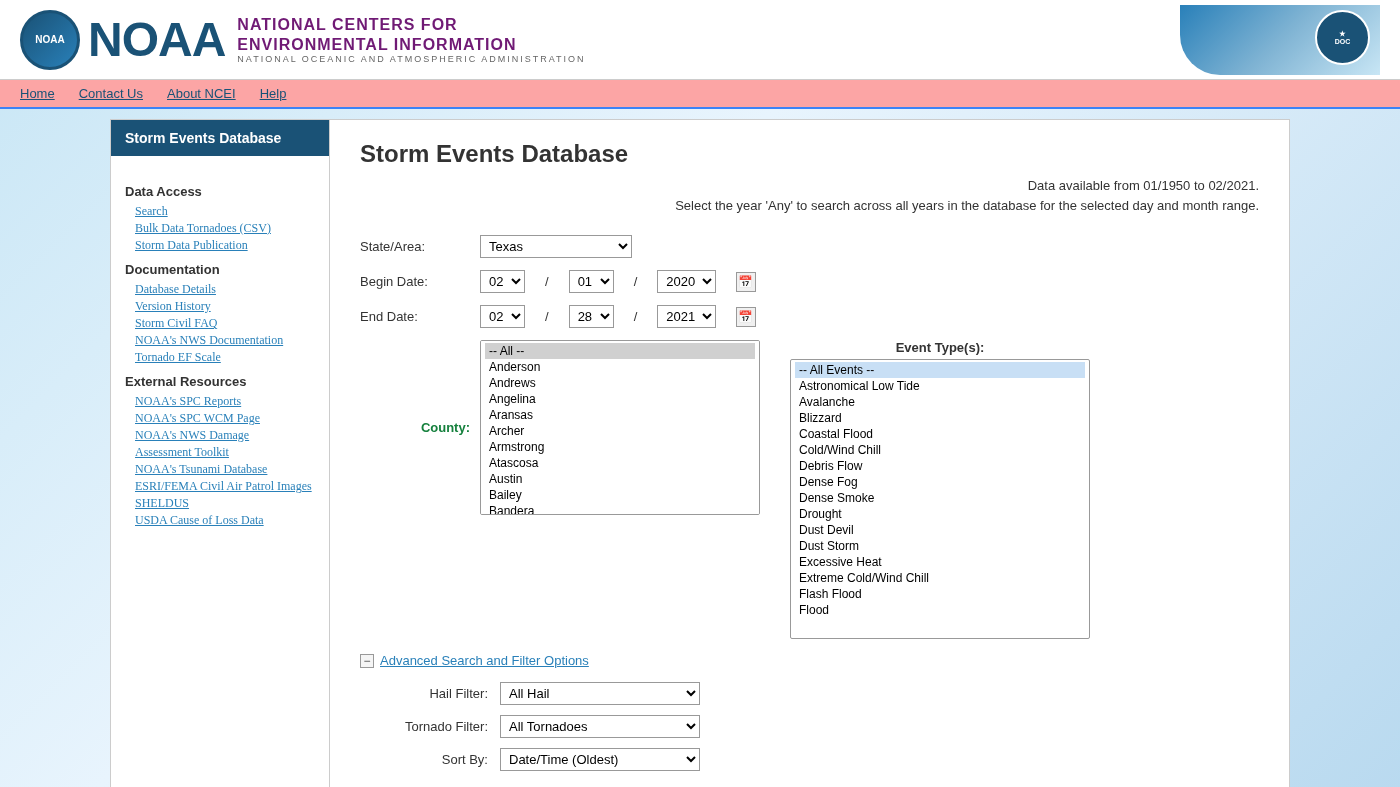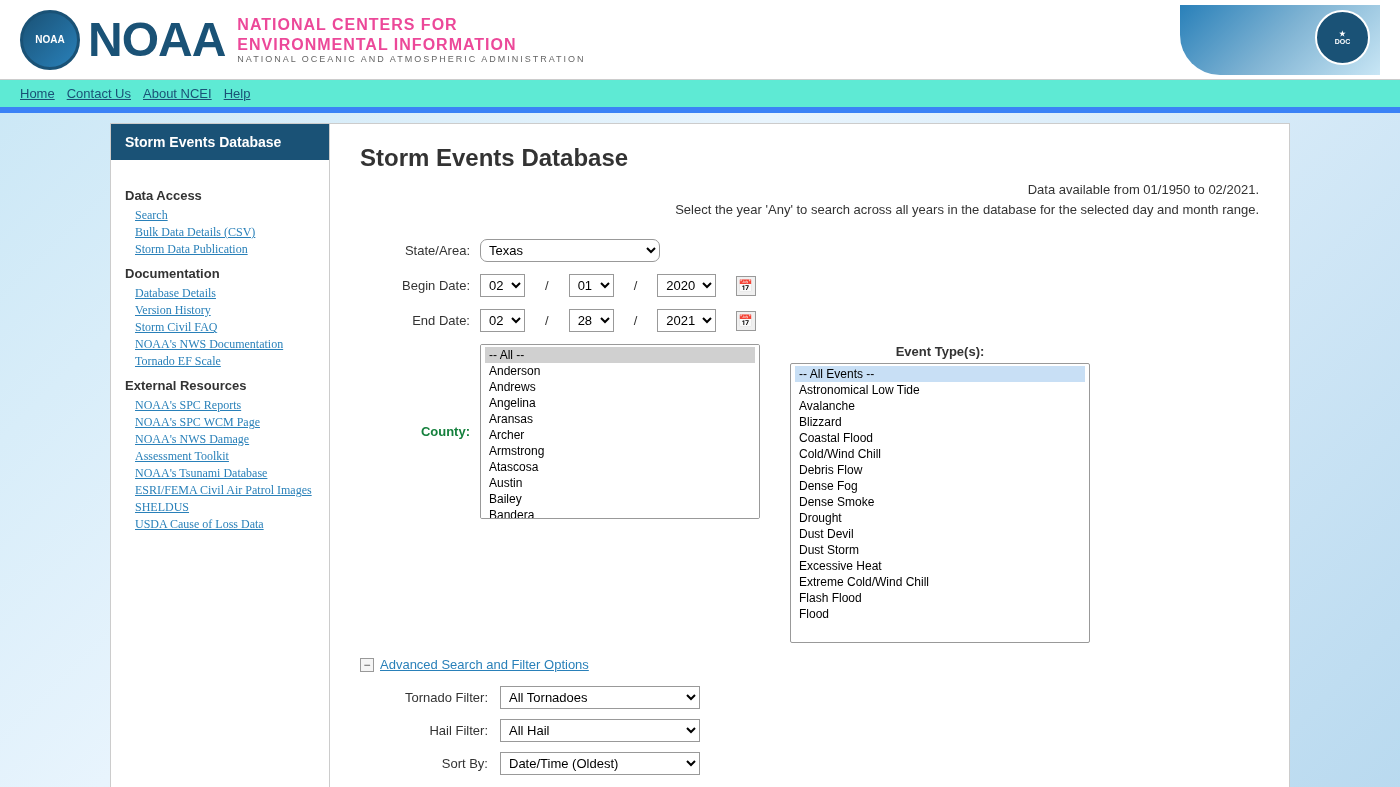--- a/index.html
+++ b/index.html
@@ -44,21 +44,21 @@
     }
     .noaa-subtitle-block {
       display: flex;
       flex-direction: column;
       justify-content: center;
       margin-left: 4px;
     }
     .noaa-subtitle-main {
       font-size: 16px;
       font-weight: bold;
-      color: #ec4899;
+      color: #701a75;
       letter-spacing: 1px;
       text-transform: uppercase;
       line-height: 1.2;
     }
     .noaa-subtitle-sub {
       font-size: 9px;
       color: #666;
       letter-spacing: 2px;
       text-transform: uppercase;
     }
@@ -88,25 +88,25 @@
       align-items: center;
       justify-content: center;
       color: white;
       font-size: 8px;
       font-weight: bold;
       text-align: center;
     }
 
     
     .nav-bar {
-      background: #5eead4;
-      border-bottom: 6px solid #3b82f6;
+      background: #fca5a5;
+      border-bottom: 2px solid #3b82f6;
       padding: 6px 20px;
       display: flex;
-      gap: 12px;
+      gap: 24px;
     }
     .nav-bar a {
       color: #1a5276;
       text-decoration: underline;
       font-size: 13px;
       cursor: pointer;
     }
 
     
     .main-container {
@@ -174,42 +174,40 @@
       text-align: right;
     }
     .form-row {
       display: flex;
       align-items: flex-start;
       margin-bottom: 12px;
     }
     .form-label {
       width: 120px;
       min-width: 120px;
-      text-align: right;
       padding-right: 10px;
       font-size: 13px;
       color: #333;
       padding-top: 4px;
       font-weight: normal;
     }
     .form-control {
       flex: 1;
     }
 
     select {
       font-size: 13px;
       padding: 2px 4px;
       border: 1px solid #999;
       background: white;
       cursor: pointer;
     }
 
     .state-select {
-      width: 180px;
-      border-radius: 7px;
+      width: 152px;
     }
 
     .date-group {
       display: flex;
       align-items: center;
       gap: 20px;
     }
     .date-sep {
       font-size: 13px;
       color: #333;
@@ -366,21 +364,21 @@
 </div>
 
 <div class="main-container">
 
   <div class="sidebar">
     <div class="sidebar-title">Storm Events Database</div>
     <div class="sidebar-content">
 
       <div class="sidebar-section-header">Data Access</div>
       <a class="sidebar-link">Search</a>
-      <a class="sidebar-link">Bulk Data Details (CSV)</a>
+      <a class="sidebar-link">Bulk Data Tornadoes (CSV)</a>
       <a class="sidebar-link">Storm Data Publication</a>
 
       <div class="sidebar-section-header">Documentation</div>
       <a class="sidebar-link">Database Details</a>
       <a class="sidebar-link">Version History</a>
       <a class="sidebar-link">Storm Civil FAQ</a>
       <a class="sidebar-link">NOAA's NWS Documentation</a>
       <a class="sidebar-link">Tornado EF Scale</a>
 
       <div class="sidebar-section-header">External Resources</div>
@@ -503,29 +501,29 @@
           </select>
       </div>
     </div>
 
     <div class="advanced-link-row">
       <div class="minus-box">−</div>
       <a class="advanced-link">Advanced Search and Filter Options</a>
     </div>
 
     <div class="filter-row">
+      <div class="filter-label">Hail Filter:</div>
+      <select class="filter-select" id="hail-select">
+      <option value="All Hail">All Hail</option><option value="Quarter (1.00&quot;)">Quarter (1.00")</option><option value="Half Dollar (1.25&quot;)">Half Dollar (1.25")</option><option value="Golf Ball (1.75&quot;)">Golf Ball (1.75")</option><option value="Baseball (2.75&quot;)">Baseball (2.75")</option></select>
+    </div>
+
+    <div class="filter-row">
       <div class="filter-label">Tornado Filter:</div>
       <select class="filter-select" id="tornado-select">
       <option value="All Tornadoes">All Tornadoes</option><option value="EF0">EF0</option><option value="EF1">EF1</option><option value="EF2">EF2</option><option value="EF3">EF3</option><option value="EF4">EF4</option><option value="EF5">EF5</option></select>
-    </div>
-
-    <div class="filter-row">
-      <div class="filter-label">Hail Filter:</div>
-      <select class="filter-select" id="hail-select">
-      <option value="All Hail">All Hail</option><option value="Quarter (1.00&quot;)">Quarter (1.00")</option><option value="Half Dollar (1.25&quot;)">Half Dollar (1.25")</option><option value="Golf Ball (1.75&quot;)">Golf Ball (1.75")</option><option value="Baseball (2.75&quot;)">Baseball (2.75")</option></select>
     </div>
 
 
     <div class="filter-row">
       <div class="filter-label">Sort By:</div>
       <select class="filter-select" id="sort-select">
       <option value="Date/Time (Oldest)">Date/Time (Oldest)</option><option value="Date/Time (Newest)">Date/Time (Newest)</option><option value="State">State</option><option value="Event Type">Event Type</option></select>
     </div>
 
   </div>

